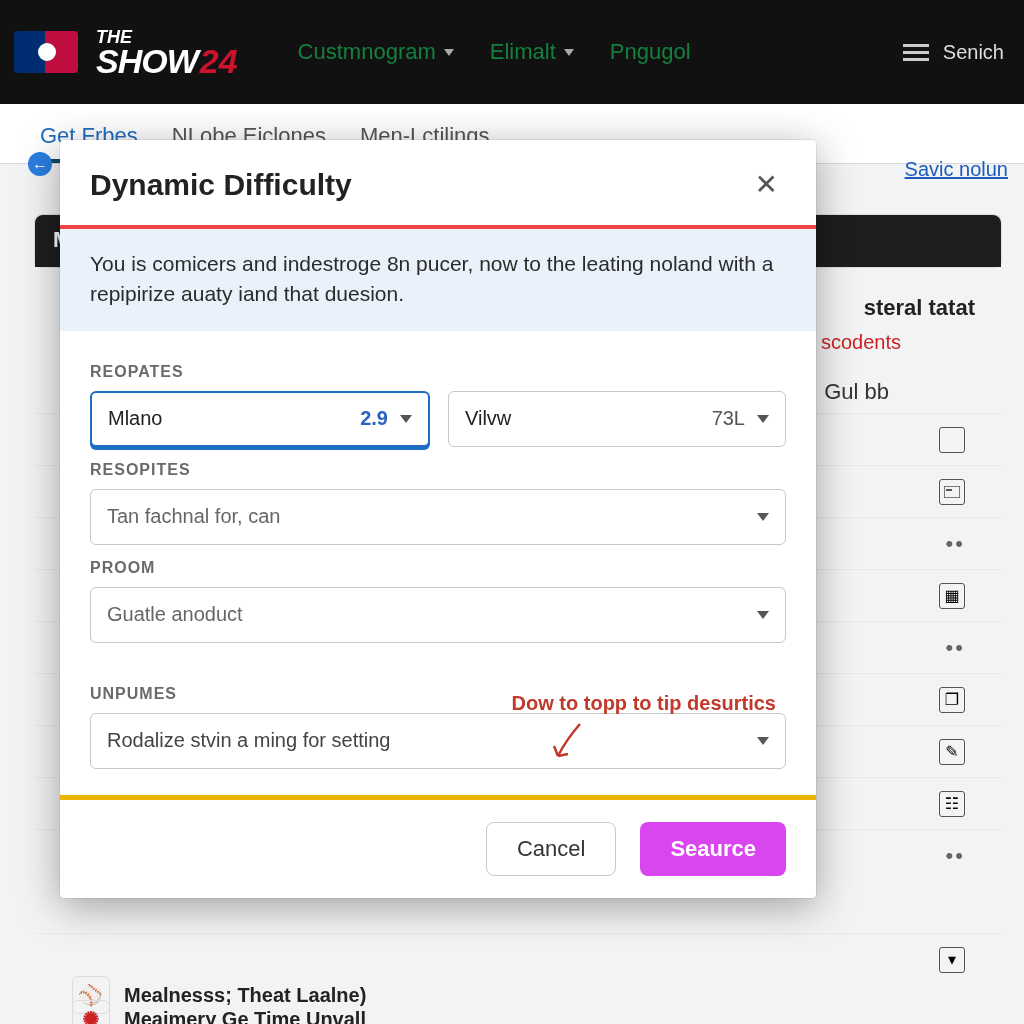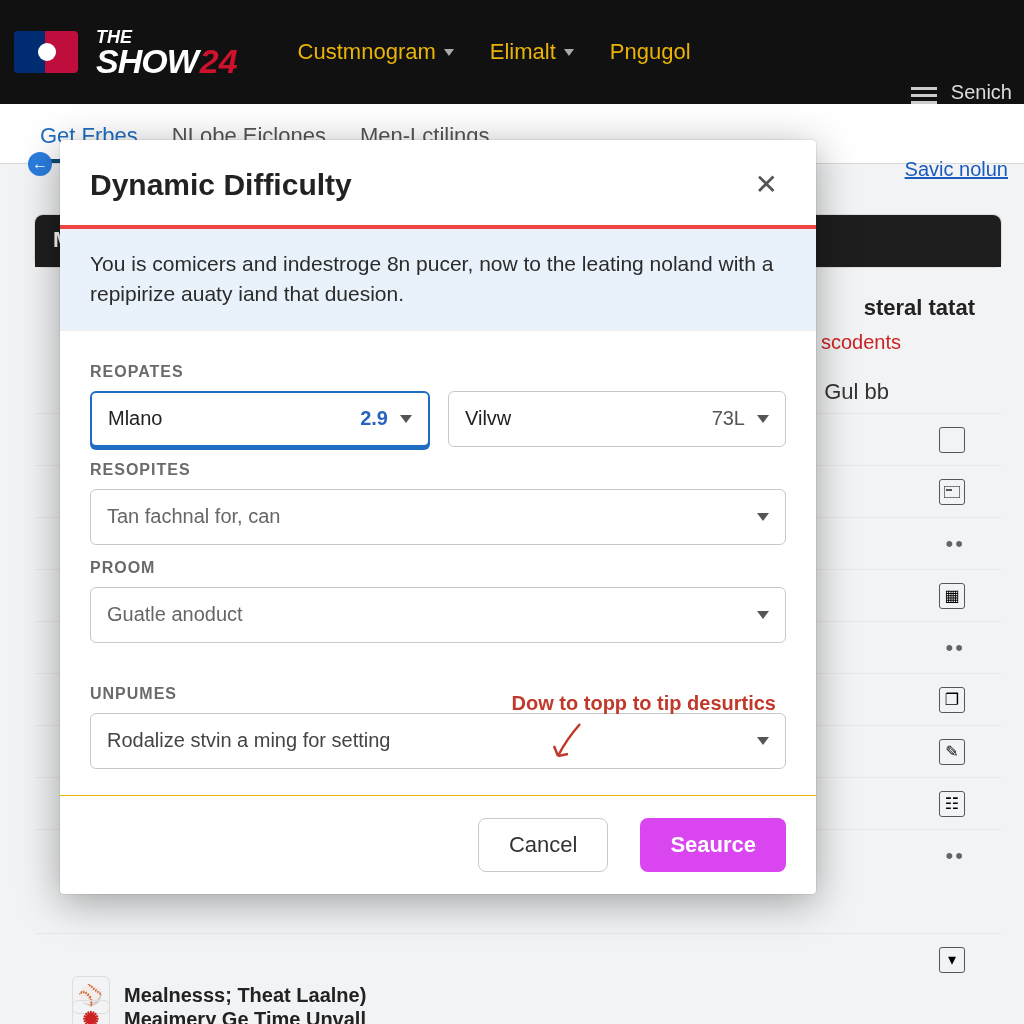--- a/index.html
+++ b/index.html
@@ -12,24 +12,24 @@
     padding: 0 14px; gap: 18px; position: relative;
   }
   .mlb-logo { width: 64px; height: 42px; border-radius: 4px; background: linear-gradient(90deg,#002d72 0 48%, #bf0d3e 48% 100%); position: relative; }
   .mlb-logo::after { content:""; position:absolute; left:24px; top:12px; width:18px; height:18px; border-radius:50%; background:#fff; }
   .showlogo { display:flex; align-items:flex-end; gap:2px; }
   .showlogo .word1 { color:#fff; font-weight:800; font-size:18px; font-style:italic; line-height:1; }
   .showlogo .word2 { color:#fff; font-weight:900; font-size:34px; font-style:italic; line-height:0.9; letter-spacing:-1px; }
   .showlogo .year { color:#cc122c; font-weight:900; font-size:34px; font-style:italic; line-height:0.9; margin-left:2px; }
 
   .topnav { display:flex; gap:36px; margin-left:42px; }
-  .topnav .item { color:#eab308; font-size:22px; display:flex; align-items:center; gap:8px; cursor:pointer; }
+  .topnav .item { color:#15803d; font-size:22px; display:flex; align-items:center; gap:8px; cursor:pointer; }
   .caret-down { width:0; height:0; border-left:5px solid transparent; border-right:5px solid transparent; border-top:7px solid #aaa; }
 
-  .topright { position:absolute; right:12px; top:0; bottom:0; display:flex; align-items:flex-end; gap:14px; color:#ddd; font-size:20px; }
+  .topright { position:absolute; right:20px; top:0; bottom:0; display:flex; align-items:center; gap:14px; color:#ddd; font-size:20px; }
   .hamb { display:flex; flex-direction:column; gap:4px; }
   .hamb span { width:26px; height:3px; background:#ccc; display:block; }
 
   
   .subnav { height:60px; background:#fff; border-bottom:1px solid #d8d8d8; display:flex; align-items:flex-end; gap:34px; padding:0 40px; position:relative; }
   .subnav .tab { color:#555; font-size:22px; padding-bottom:14px; cursor:pointer; }
   .subnav .tab.active { color:#1f6dc2; border-bottom:4px solid #0c4a6e; padding-bottom:10px; }
 
   .back-circle { position:absolute; left:28px; top:152px; width:24px; height:24px; border-radius:50%; background:#2a7ddf; color:#fff; display:flex; align-items:center; justify-content:center; font-size:16px; z-index:5; }
   .savic { position:absolute; right:16px; top:158px; color:#1b5bbd; text-decoration:underline; font-size:20px; }
@@ -56,21 +56,21 @@
   .fldlabel { font-size:16px; font-weight:700; color:#6a6a6a; letter-spacing:1px; margin-top:14px; margin-bottom:10px; }
   .row2 { display:flex; gap:18px; }
   .field { position:relative; border:1px solid #c8c8c8; border-radius:6px; height:56px; display:flex; align-items:center; padding:0 16px; background:#fff; color:#222; font-size:20px; flex:1; }
   .field.focused { border:2.5px solid #1f6dc2; box-shadow:0 3px 0 #1f6dc2; }
   .field .right { margin-left:auto; display:flex; align-items:center; gap:12px; color:#2a62c0; font-weight:700; }
   .field .caret { width:0; height:0; border-left:6px solid transparent; border-right:6px solid transparent; border-top:8px solid #555; }
   .field .rightnum { color:#555; font-weight:400; }
   .anno { position:absolute; color:#c0392b; font-weight:700; font-size:20px; right:40px; top:552px; pointer-events:none; }
   .anno-arrow { position:absolute; right:230px; top:582px; width:34px; height:38px; pointer-events:none; }
   .anno-arrow svg { overflow:visible; }
-  .modal-footer { border-top:1px solid #eab308; padding:22px 30px; display:flex; justify-content:flex-end; gap:32px; }
+  .modal-footer { border-top:5px solid #eab308; padding:22px 30px; display:flex; justify-content:flex-end; gap:24px; }
   .btn { height:54px; padding:0 30px; border-radius:8px; font-size:22px; cursor:pointer; display:flex; align-items:center; }
   .btn.secondary { background:#fff; border:1px solid #c9c9c9; color:#333; }
   .btn.primary { background:#d946ef; color:#fff; border:none; font-weight:700; }
 </style>
 </head>
 <body>
 
 <div class="topbar">
   <div class="mlb-logo"></div>
   <div class="showlogo">

